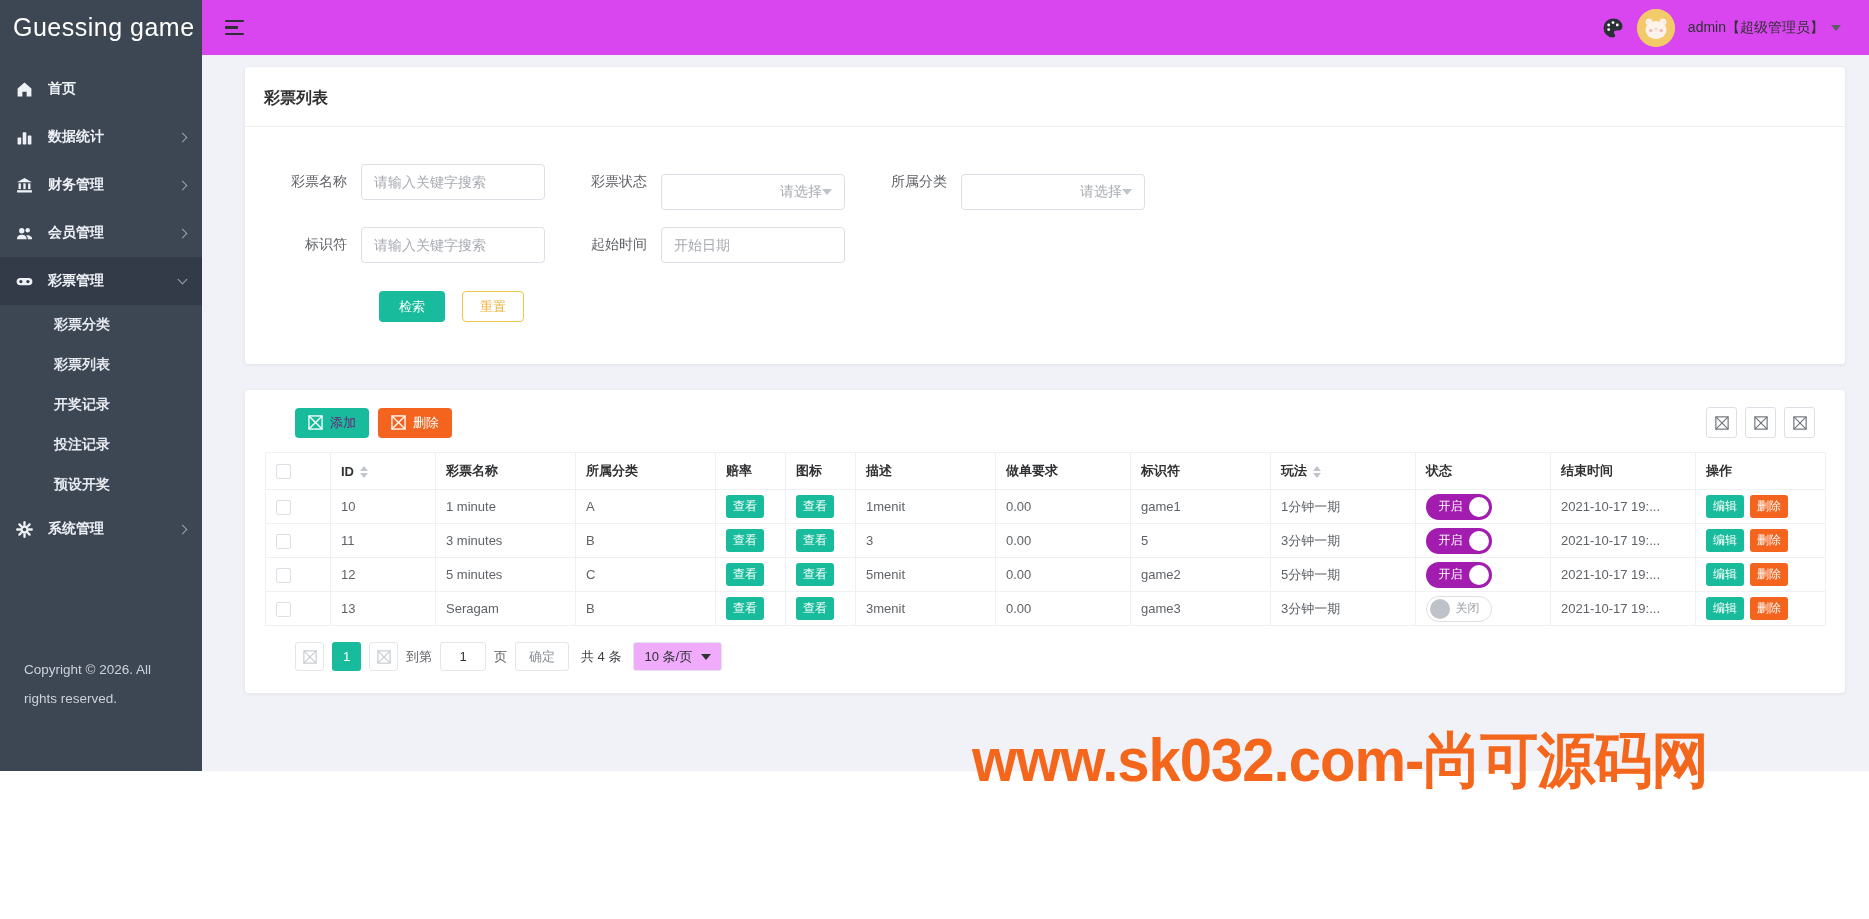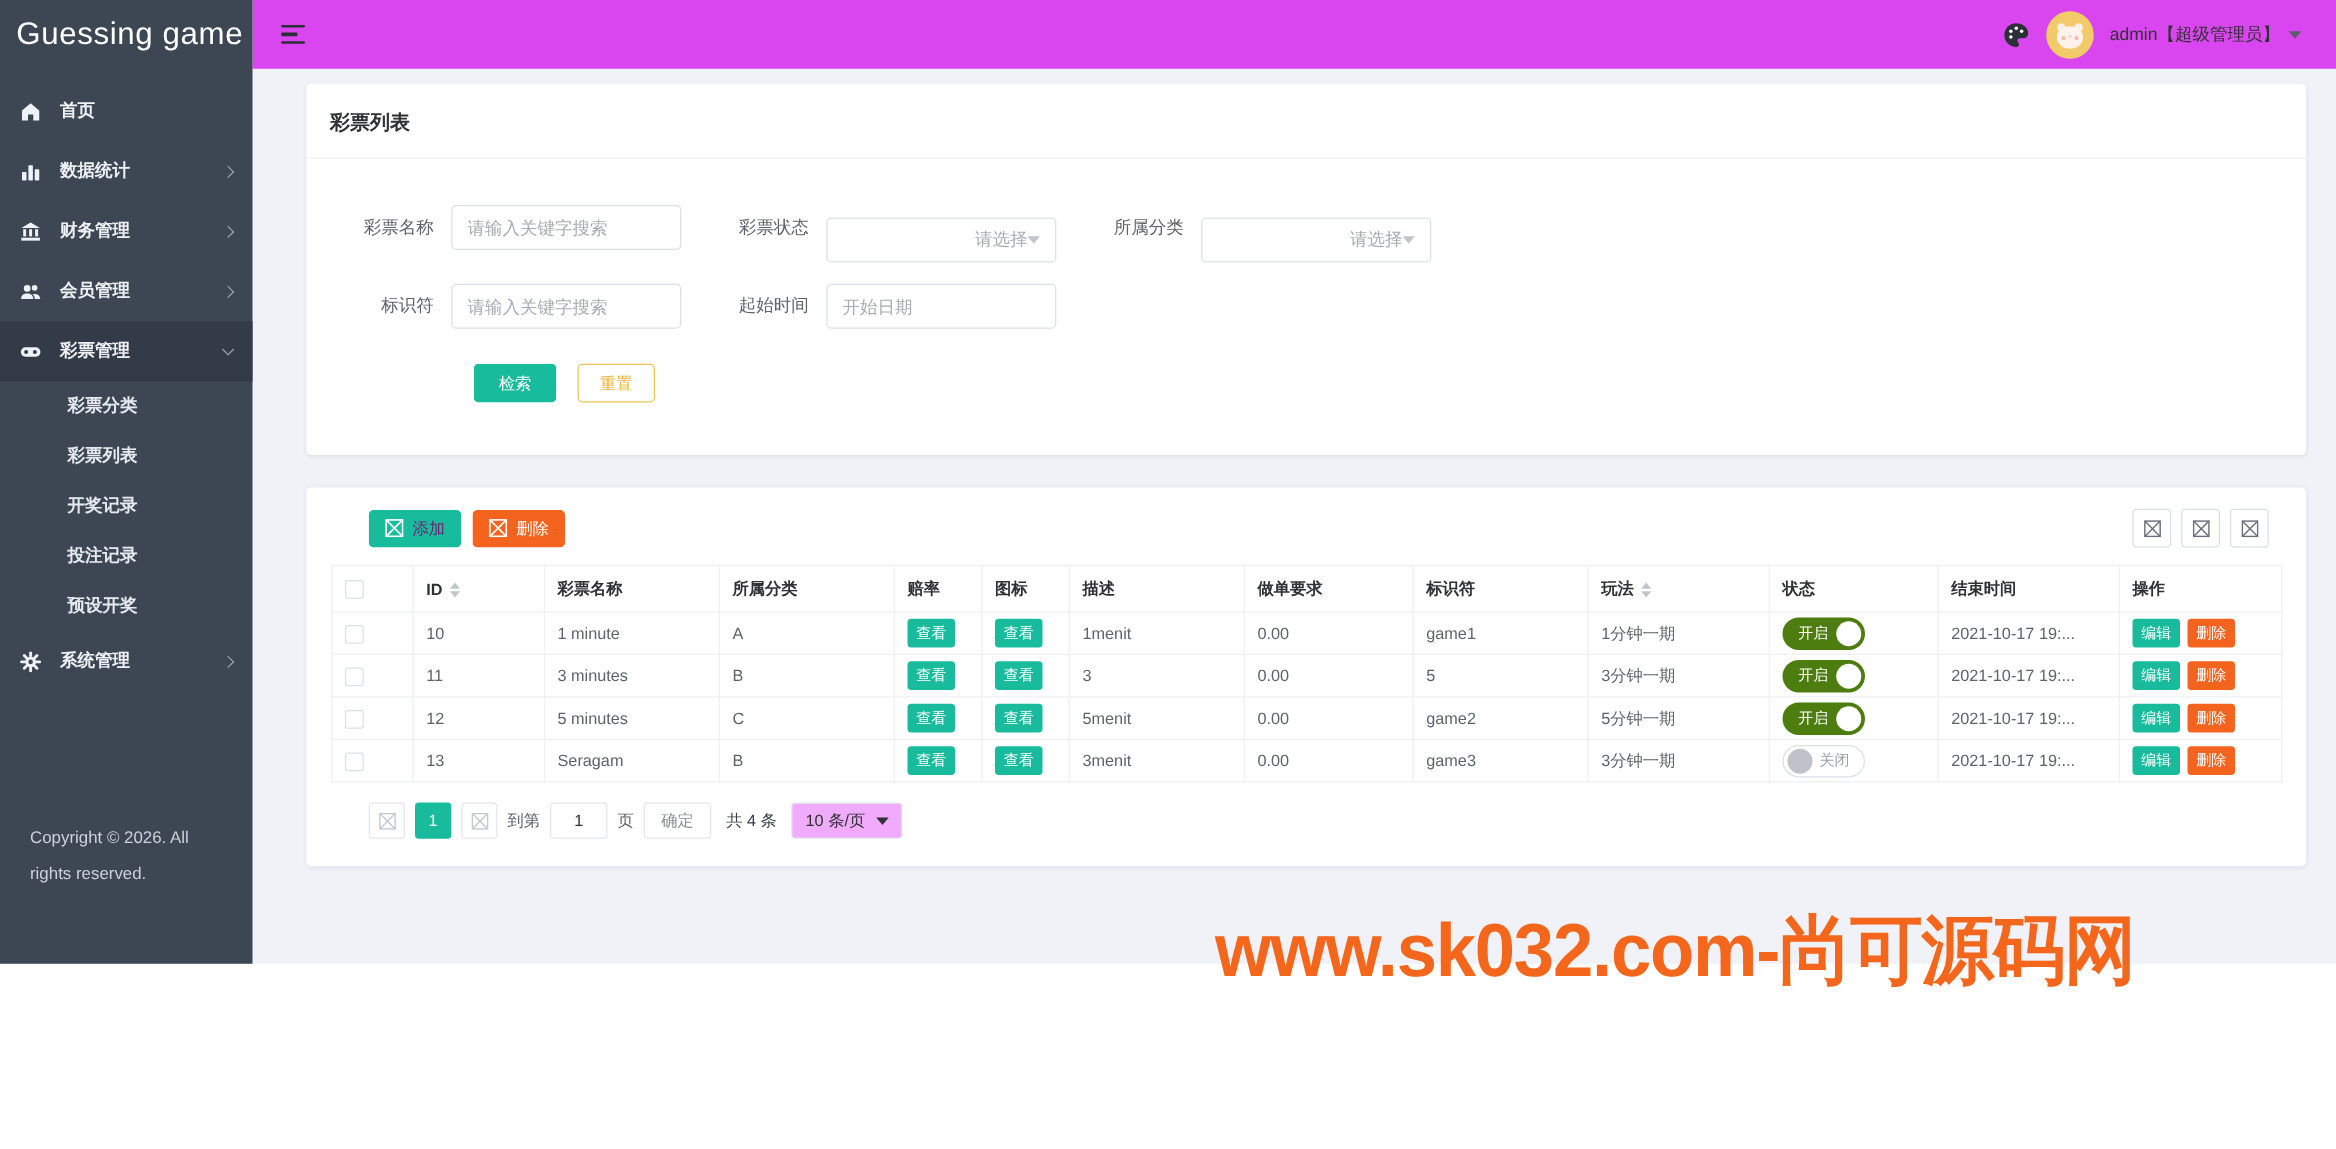--- a/index.html
+++ b/index.html
@@ -82,21 +82,21 @@
   .sort { display:inline-flex; flex-direction:column; gap:2px; margin-left:6px; vertical-align:middle; }
   .sort b { width:0; height:0; border-left:4px solid transparent; border-right:4px solid transparent; display:block; }
   .sort .up { border-bottom:5px solid #c0c4cc; } .sort .dn { border-top:5px solid #c0c4cc; }
   .mini-btn { display:inline-flex; align-items:center; justify-content:center; height:23px; padding:0 7px;
               border-radius:3px; color:#fff; font-size:12px; cursor:pointer; }
   .mini-teal { background:#18bc9c; } .mini-orange { background:#f4641e; margin-left:6px; }
 
   .toggle { display:inline-flex; align-items:center; width:66px; height:26px; border-radius:13px; cursor:pointer; }
   .toggle .toggle-label { font-size:12px; flex:1; text-align:center; }
   .toggle .toggle-knob { width:20px; height:20px; border-radius:50%; }
-  .toggle.on { background:#4d7c0f; padding:0 3px 0 6px; }
+  .toggle.on { background:#a21caf; padding:0 3px 0 6px; }
   .toggle.on .toggle-label { color:#fff; }
   .toggle.on .toggle-knob { background:#fff; }
   .toggle.off { background:#fff; border:1px solid #dcdfe6; padding:0 6px 0 3px; }
   .toggle.off .toggle-label { color:#9aa0a6; }
   .toggle.off .toggle-knob { background:#bfc3c9; order:-1; }
 
   
   .pagination { display:flex; align-items:center; margin:16px 0 0 30px; gap:8px; font-size:13px; color:#606266; }
   .pg-btn { width:29px; height:29px; border:1px solid #e3e6eb; border-radius:3px; background:#fff;
             display:inline-flex; align-items:center; justify-content:center; color:#c5c9cf; cursor:pointer; }

